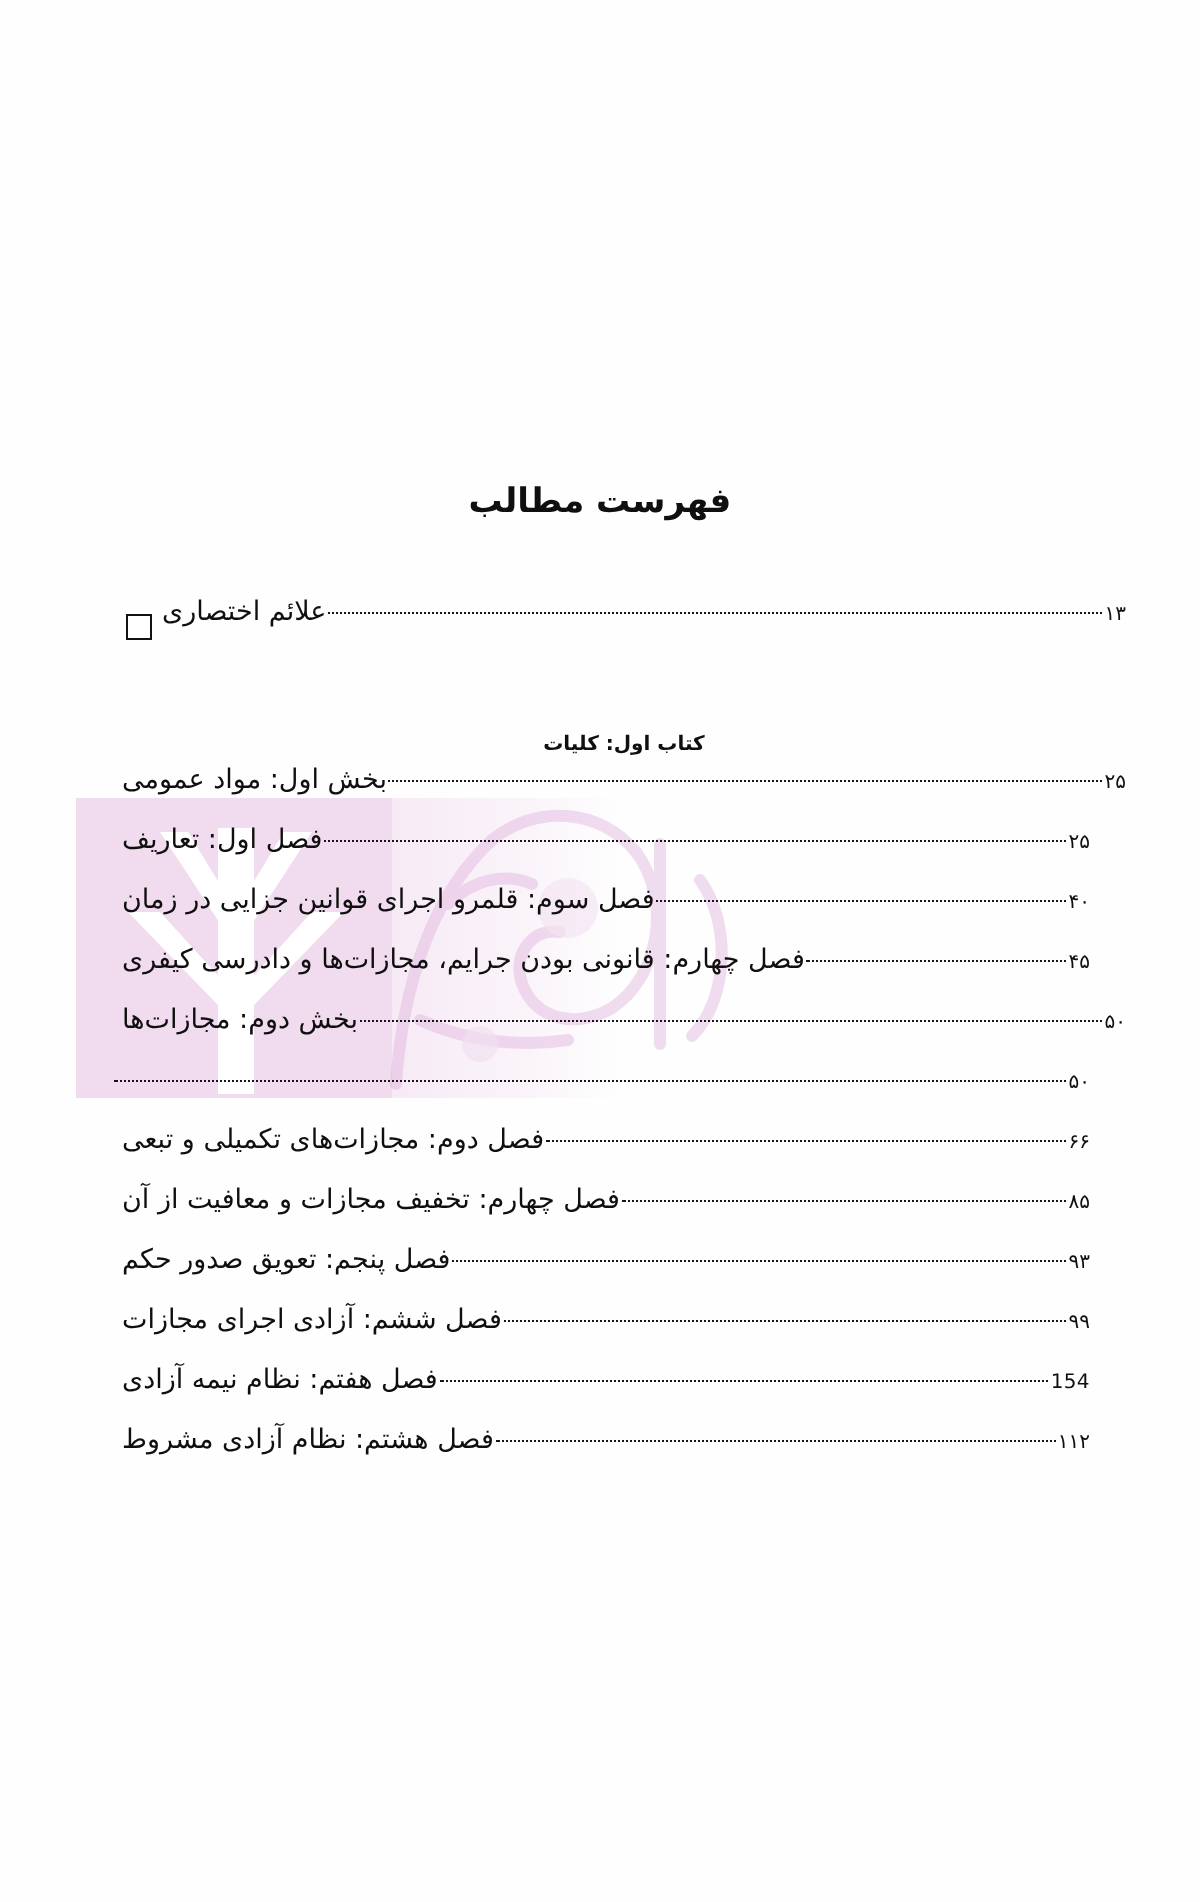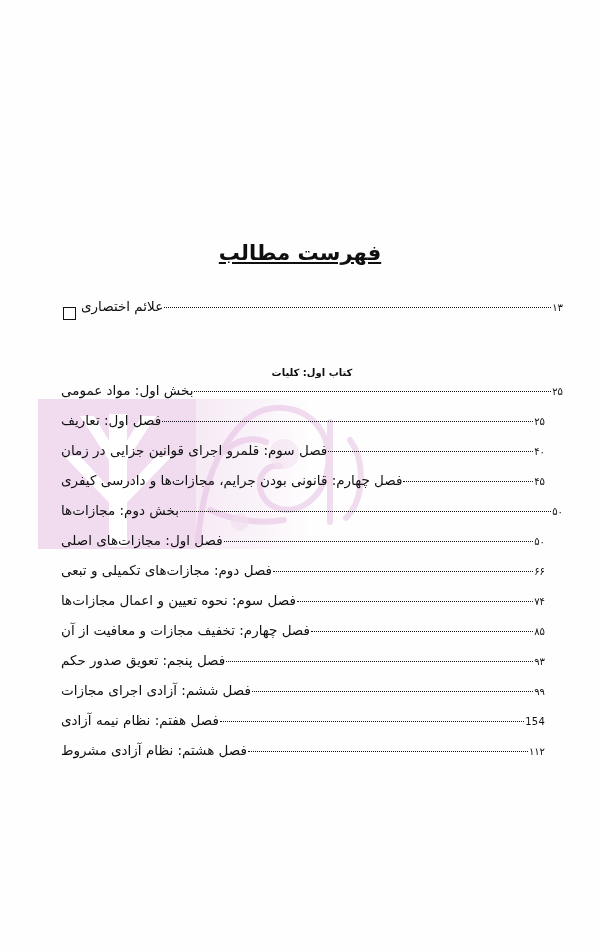--- a/index.html
+++ b/index.html
@@ -74,25 +74,24 @@
     width: 600px;
     z-index: 3;
   }
 
   .doc-title {
     position: absolute;
     top: 241px;
     left: 0;
     width: 600px;
     text-align: center;
-    font-size: 21px;
+    font-size: 17px;
     font-weight: bold;
     letter-spacing: 0.3px;
     font-family: "DejaVu Sans", "Liberation Sans", sans-serif;
-    text-decoration: underline;
   }
 
   .toc {
     position: absolute;
     top: 298px;
     left: 44px;
     width: 512px;
     margin-left: 12px;
   }
 
@@ -247,36 +246,30 @@
         <span class="page-num">۴۵</span>
       </div>
 
       <div class="toc-row lvl-part">
         <span class="entry-label">بخش دوم: مجازات‌ها</span>
         <span class="leader"></span>
         <span class="page-num">۵۰</span>
       </div>
 
       <div class="toc-row lvl-chap">
-        <span class="entry-label">فصل اول: مجازات‌های اصلی</span>
         <span class="leader"></span>
         <span class="page-num">۵۰</span>
       </div>
 
       <div class="toc-row lvl-chap">
         <span class="entry-label">فصل دوم: مجازات‌های تکمیلی و تبعی</span>
         <span class="leader"></span>
         <span class="page-num">۶۶</span>
       </div>
 
-      <div class="toc-row lvl-chap">
-        <span class="entry-label">فصل سوم: نحوه تعیین و اعمال مجازات‌ها</span>
-        <span class="leader"></span>
-        <span class="page-num">۷۴</span>
-      </div>
 
       <div class="toc-row lvl-chap">
         <span class="entry-label">فصل چهارم: تخفیف مجازات و معافیت از آن</span>
         <span class="leader"></span>
         <span class="page-num">۸۵</span>
       </div>
 
       <div class="toc-row lvl-chap">
         <span class="entry-label">فصل پنجم: تعویق صدور حکم</span>
         <span class="leader"></span>

